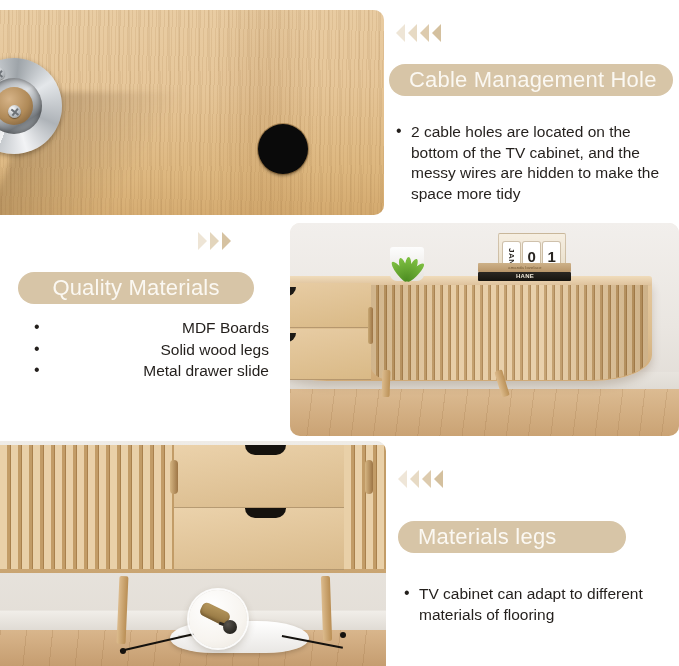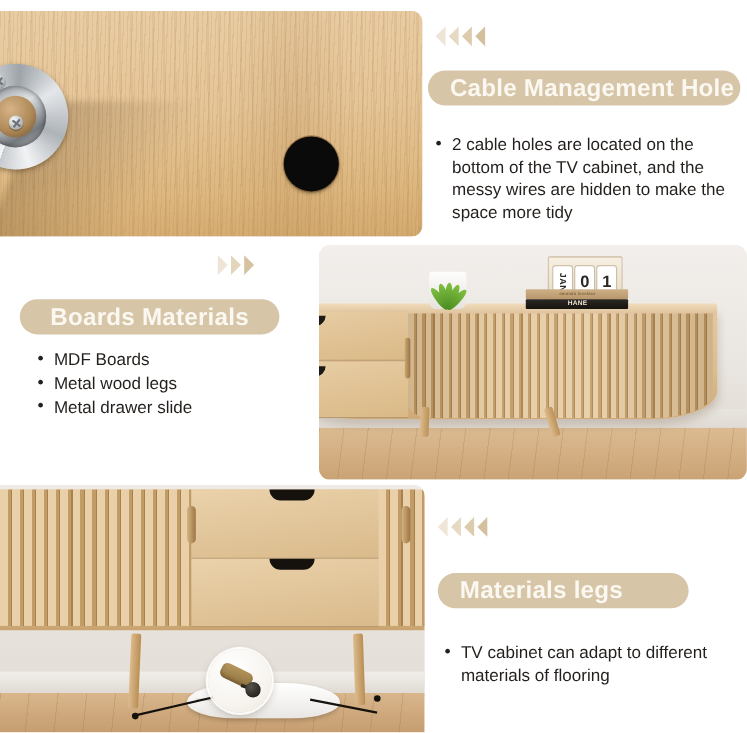--- a/index.html
+++ b/index.html
@@ -166,28 +166,28 @@
 
   
   .chevrons{position:absolute;display:flex;gap:3px;}
   .chev{width:0;height:0;border-top:9px solid transparent;border-bottom:9px solid transparent;}
   .chev-l{border-right:9px solid currentColor;}
   .chev-r{border-left:9px solid currentColor;}
 
   .pill{position:absolute;display:flex;align-items:center;
     background:#d7c5a7;border-radius:22px;padding:0 20px;height:32px;
     box-sizing:border-box;}
-  .pill span{color:#fbf8f2;font-weight:700;font-size:22px;line-height:1;
+  .pill span{color:#fbf8f2;font-weight:400;font-size:22px;line-height:1;
     letter-spacing:.2px;white-space:nowrap;}
 
   .bullets{position:absolute;}
   .bullets li{list-style:none;position:relative;padding-left:15px;
     font-size:15.5px;line-height:20.5px;color:#231f1c;}
   .bullets li:before{content:"•";position:absolute;left:0;top:-1px;font-size:16px;}
-  .bullets.tight li{margin-bottom:1px;}
+  .bullets.tight li{margin-bottom:1px;text-align:right;}
   ul{margin:0;padding:0;}
 </style>
 </head>
 <body>
 
 <div class="photo ph-top">
   <div class="wood-fix"></div>
   <div class="wood-knot"></div>
   <div class="board-shadow"></div>
   <div class="flange">
@@ -269,26 +269,26 @@
   </div>
 </div>
 
 <div class="chevrons" style="left:198px;top:232px;">
   <div class="chev chev-r" style="color:#eee5d6"></div>
   <div class="chev chev-r" style="color:#e3d5bc"></div>
   <div class="chev chev-r" style="color:#d6c2a1"></div>
 </div>
 
 <div class="pill" style="left:18px;top:272px;width:236px;justify-content:center;">
-  <span>Boards Materials</span>
+  <span>Quality Materials</span>
 </div>
 
 <ul class="bullets tight" style="left:34px;top:318px;width:235px;">
   <li>MDF Boards</li>
-  <li>Metal wood legs</li>
+  <li>Solid wood legs</li>
   <li>Metal drawer slide</li>
 </ul>
 
 <div class="photo ph-bot">
   <div class="b-wall"></div>
   <div class="b-skirt"></div>
   <div class="b-floor"></div>
 
   <div class="b-cab">
     <div class="b-slats-l"></div>

